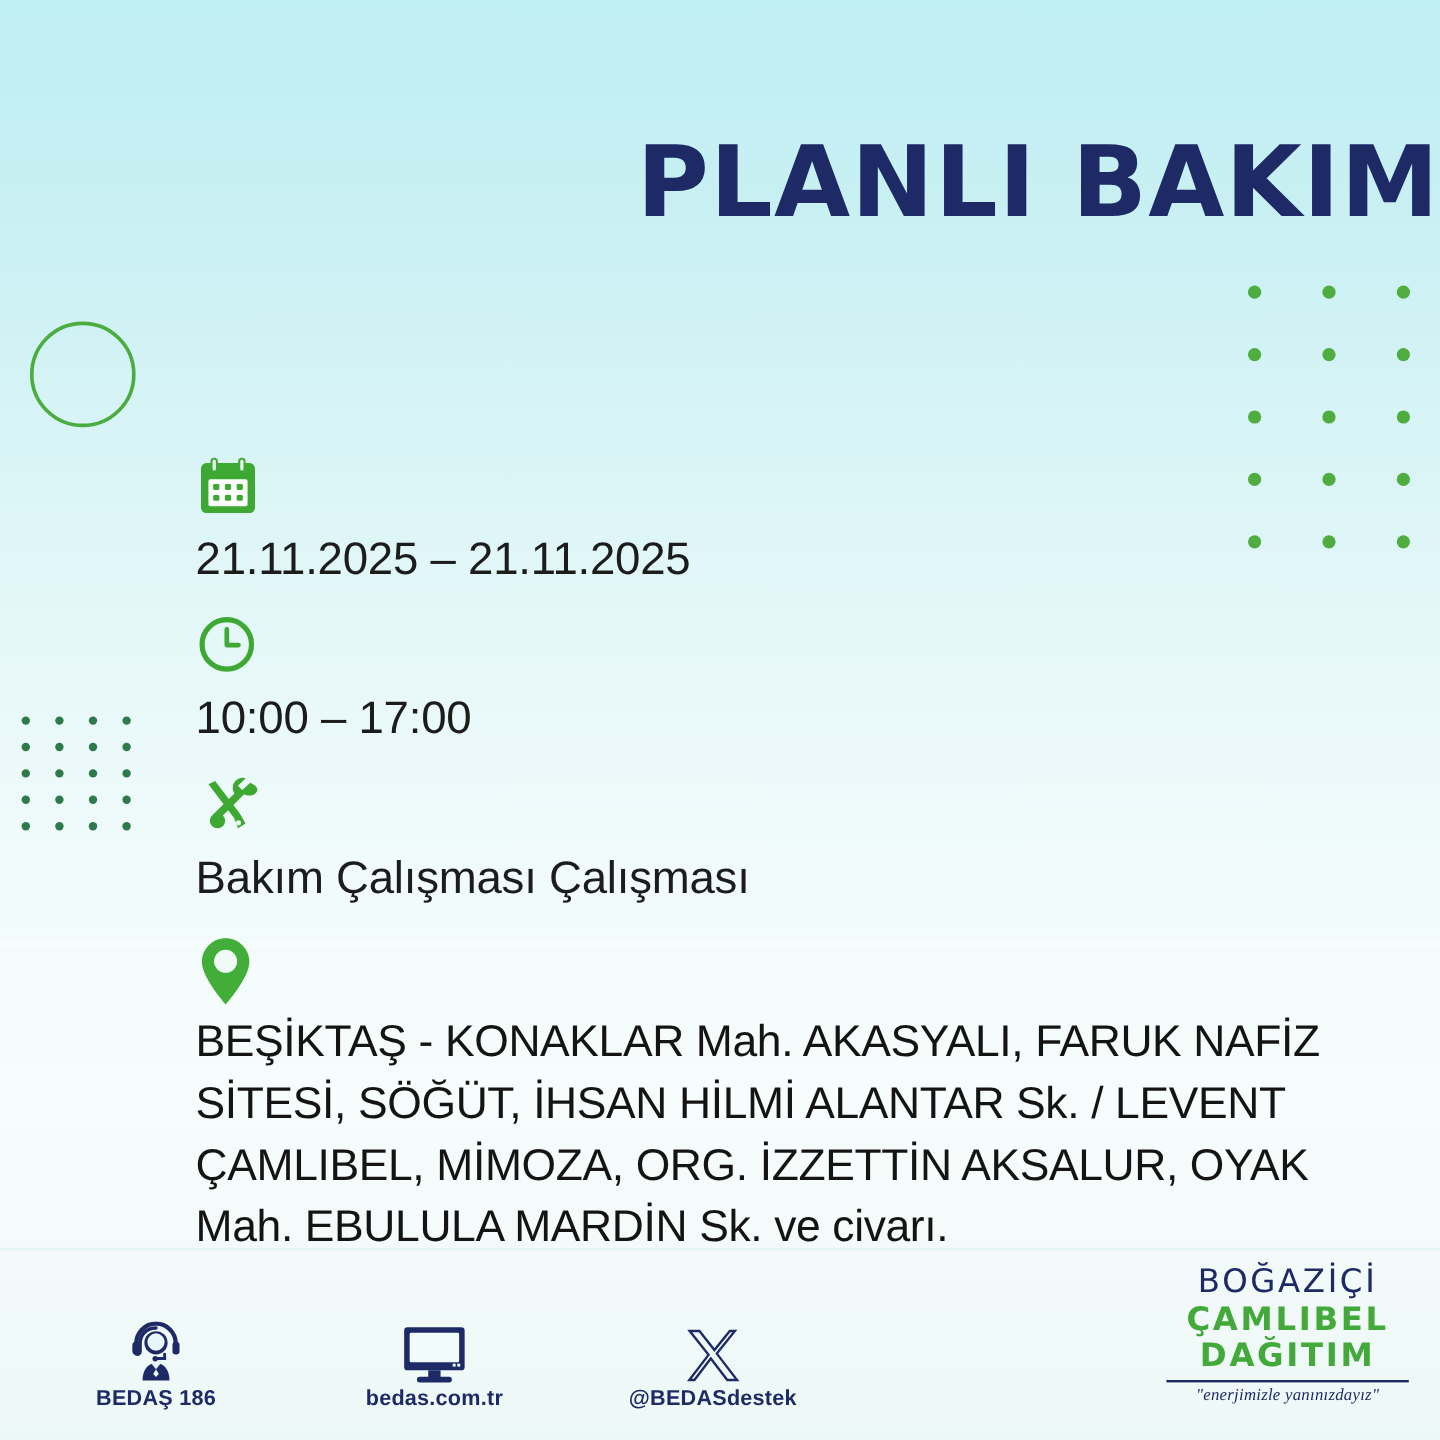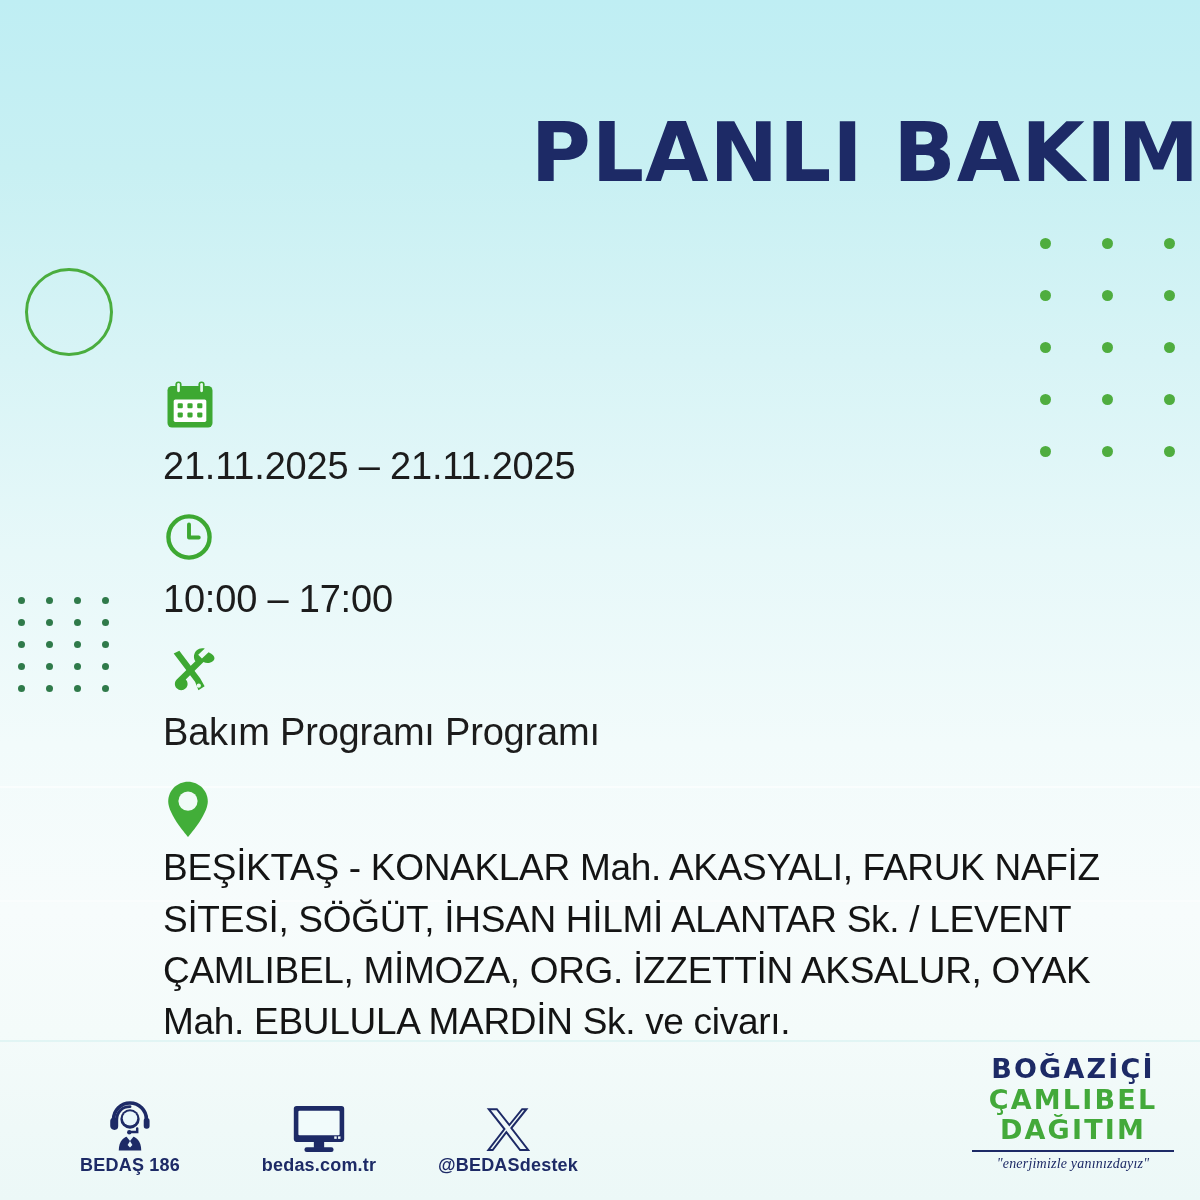--- a/index.html
+++ b/index.html
@@ -95,32 +95,32 @@
     padding-top: 4px; letter-spacing: -0.2px;
   }
   .addr-text {
     font-size: 37px; color: #141414; line-height: 1.38;
     letter-spacing: -0.3px; padding-top: 0;
     max-width: 905px;
   }
   .addr-text .ln { display: block; white-space: nowrap; }
 
   
-  .footer { position: absolute; left: 60px; bottom: 24px; display: flex; align-items: flex-start; gap: 49px; }
+  .footer { position: absolute; left: 60px; bottom: 24px; display: flex; align-items: flex-start; gap: 92px; }
   .fitem { width: 140px; text-align: center; }
   .fitem .fico { height: 62px; display: flex; align-items: flex-end; justify-content: center; }
   .fitem .flabel {
     margin-top: 10px; font-size: 18px; color: #1d2a66; font-weight: 700;
     font-family: "Liberation Sans", sans-serif; letter-spacing: .2px;
   }
 
   
   .brand { position: absolute; right: 22px; bottom: 28px; text-align: center; width: 210px; }
   .brand .b1 {
-    font-size: 27px; font-weight: 700; color: #1d2a66; letter-spacing: 2.2px; line-height: 1.12;
+    font-size: 27px; font-weight: 400; color: #1d2a66; letter-spacing: 2.2px; line-height: 1.12;
     font-family: "DejaVu Sans", sans-serif;
   }
   .brand .b2, .brand .b3 {
     font-size: 27px; font-weight: 700; color: #43a93a; letter-spacing: 2.2px; line-height: 1.12;
     font-family: "DejaVu Sans", sans-serif;
   }
   .brand .rule { height: 2px; background: #1d2a66; margin: 5px 4px 4px; }
   .brand .tag {
     font-size: 14px; color: #1d2a66; font-style: italic; letter-spacing: .2px;
     font-family: "Liberation Serif", serif;
@@ -242,21 +242,21 @@
 
           <path d="M40.5 7.3 L34.6 12.8 L31.3 9.6 L37.2 4.1
                    C32.6 2.6 28.3 5.6 27.6 10.1 C27.3 12.1 27.8 13.9 28.8 15.3
                    L12.2 31.6 C10 33.8 10 37.3 12.2 39.4 C14.4 41.6 18 41.6 20.2 39.4
                    C22.4 37.2 22.4 33.7 20.2 31.6 L36 15.9
                    C37.6 16.8 39.6 17.1 41.6 16.6 C46 15.5 48.6 11 40.5 7.3 Z" fill="#3da832"></path>
           <path d="M12.9 32.3 L29.5 16 L27.8 14.2 L11.2 30.6 Z" fill="#eafaf0" opacity="0"></path>
           <circle cx="16.2" cy="35.5" r="3.1" fill="#3da832"></circle>
         </svg>
       </span>
-      <span class="row-text">Bakım Programı Programı</span>
+      <span class="row-text">Bakım Çalışması Çalışması</span>
     </div>
 
     <div class="row row-addr">
       <span class="ico">
         <svg width="50" height="60" viewBox="0 0 40 50">
           <path d="M20 1.5 C10.9 1.5 3.5 8.9 3.5 18 C3.5 29 20 47.5 20 47.5
                    C20 47.5 36.5 29 36.5 18 C36.5 8.9 29.1 1.5 20 1.5 Z" fill="#42ae39"></path>
           <circle cx="20" cy="17.6" r="8" fill="#f0fbf7"></circle>
         </svg>
       </span>

